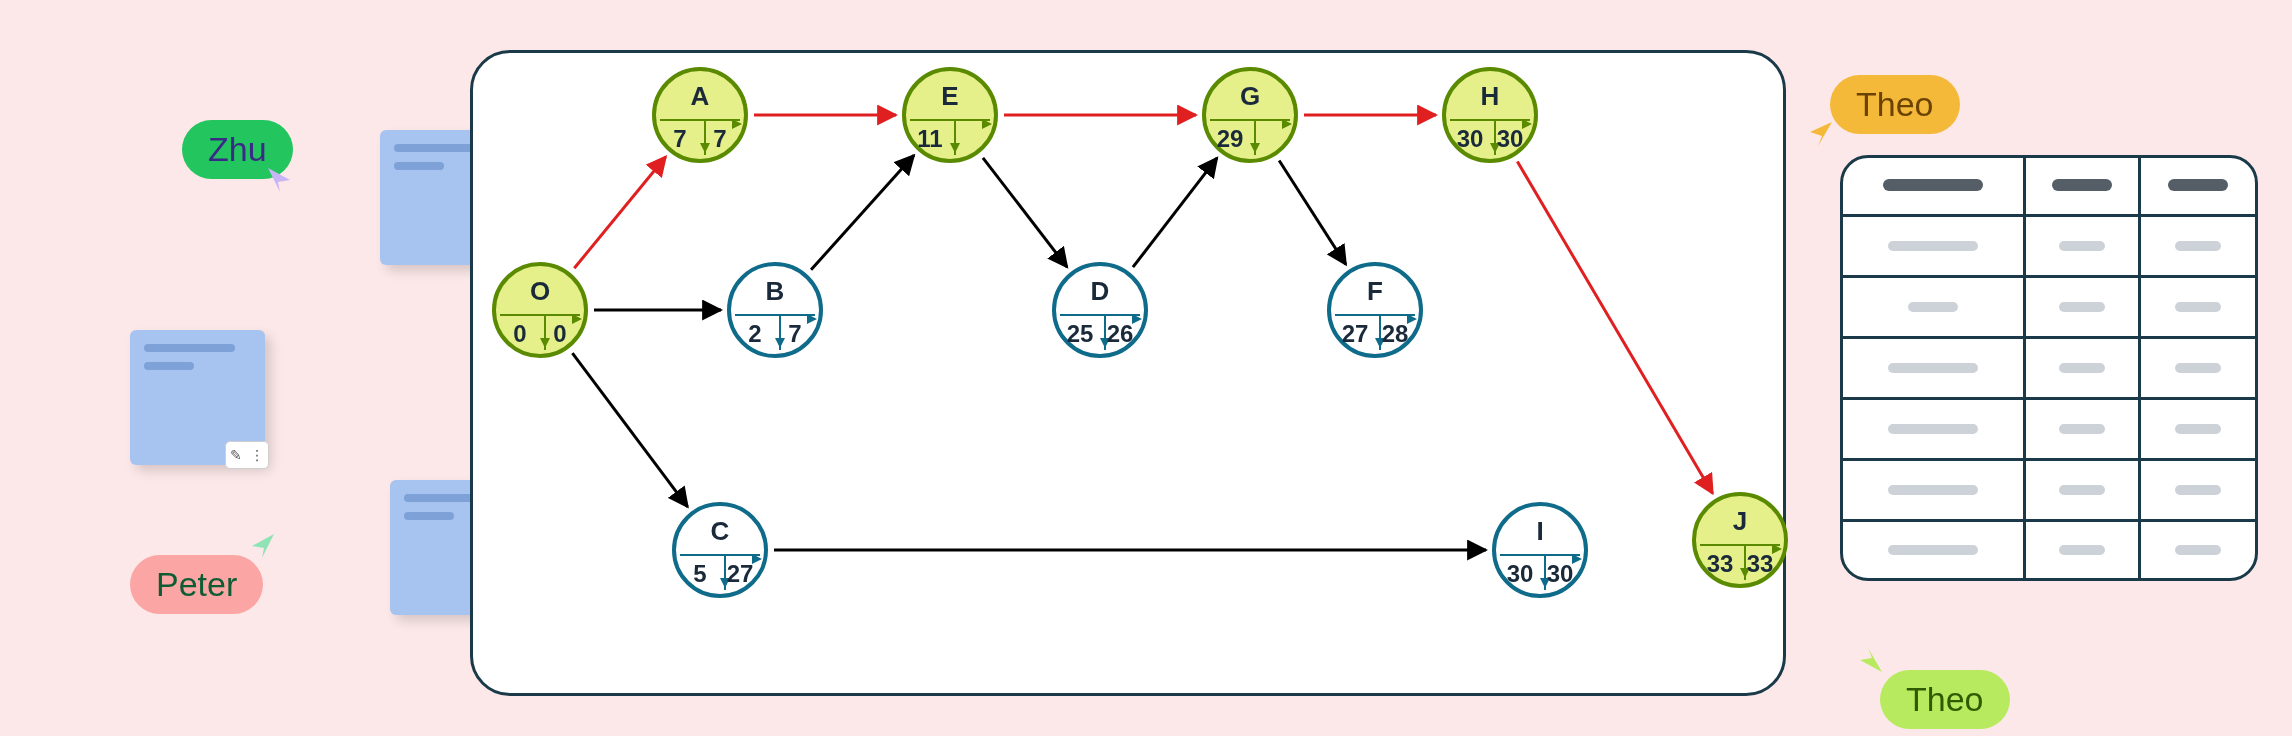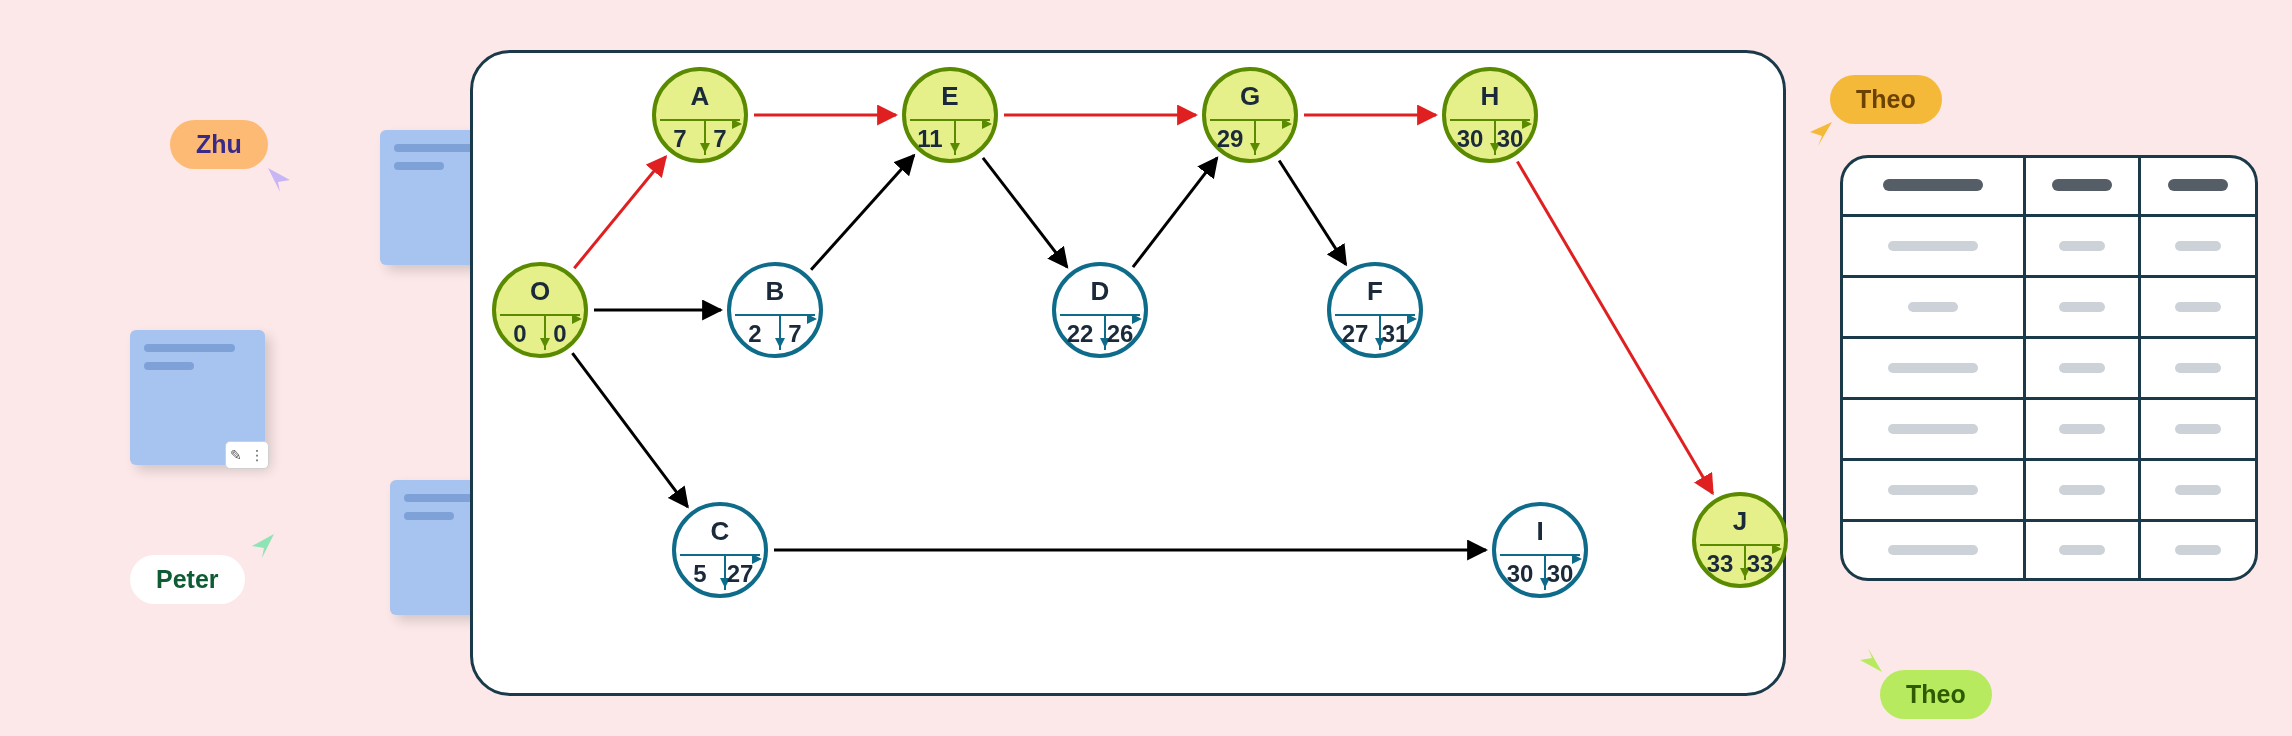--- a/index.html
+++ b/index.html
@@ -21,22 +21,22 @@
     background: #ffffff;
     border: 3px solid #1a3a4a;
     border-radius: 40px;
   }
 
   
   .user-tag {
     position: absolute;
     padding: 10px 26px;
     border-radius: 999px;
-    font-size: 25px;
-    font-weight: 700;
+    font-size: 34px;
+    font-weight: 400;
   }
   .cursor-svg { position:absolute; }
 
   
   .sticky {
     position: absolute;
     width: 135px;
     height: 135px;
     background: #a7c3ef;
     border-radius: 6px;
@@ -155,28 +155,28 @@
 
   svg.edges {
     position: absolute;
     left: 0; top: 0;
     pointer-events: none;
   }
 </style>
 </head>
 <body>
 
-<div class="user-tag" style="left: 170px; top: 120px; background: #fdba74; color: rgb(58, 42, 136);">
+<div class="user-tag" style="left: 182px; top: 120px; background: #22c55e; color: rgb(58, 42, 136);">
   <span>Zhu</span>
 </div>
 <svg class="cursor-svg" style="left:268px; top:168px;" width="26" height="26">
   <polygon points="0,0 22,12 10,14 12,24" fill="#c8b5f5"></polygon>
 </svg>
 
-<div class="user-tag" style="left: 130px; top: 555px; background: #ffffff; color: rgb(13, 92, 52);">
+<div class="user-tag" style="left: 130px; top: 555px; background: #fca5a5; color: rgb(13, 92, 52);">
   <span>Peter</span>
 </div>
 <svg class="cursor-svg" style="left:250px; top:534px;" width="26" height="26">
   <polygon points="24,0 2,12 14,14 12,24" fill="#8fe3b4"></polygon>
 </svg>
 
 <div class="user-tag" style="left: 1830px; top: 75px; background: rgb(245, 185, 58); color: rgb(107, 66, 0);">
   <span>Theo</span>
 </div>
 <svg class="cursor-svg" style="left:1808px; top:122px;" width="26" height="26">
@@ -303,21 +303,21 @@
     <div class="node" style="left: 1052px; top: 262px; border: 4px solid rgb(14, 107, 138);">
       <div class="label">D</div>
       <div class="hline" style="background: rgb(14, 107, 138);"></div>
       <div class="arrow-right"><svg width="10" height="10">
           <polygon points="0,0 10,5 0,10" fill="#0e6b8a"></polygon>
         </svg></div>
       <div class="vline" style="background: rgb(14, 107, 138);"></div>
       <div class="arrow-down"><svg width="10" height="10">
           <polygon points="0,0 10,0 5,10" fill="#0e6b8a"></polygon>
         </svg></div>
-      <div class="es">22</div>
+      <div class="es">25</div>
       <div class="lf">26</div>
     </div>
     <div class="node critical" style="left: 1202px; top: 67px; border: 4px solid rgb(90, 138, 0);">
       <div class="label">G</div>
       <div class="hline" style="background: rgb(90, 138, 0);"></div>
       <div class="arrow-right"><svg width="10" height="10">
           <polygon points="0,0 10,5 0,10" fill="#5a8a00"></polygon>
         </svg></div>
       <div class="vline" style="background: rgb(90, 138, 0);"></div>
       <div class="arrow-down"><svg width="10" height="10">
@@ -330,21 +330,21 @@
       <div class="label">F</div>
       <div class="hline" style="background: rgb(14, 107, 138);"></div>
       <div class="arrow-right"><svg width="10" height="10">
           <polygon points="0,0 10,5 0,10" fill="#0e6b8a"></polygon>
         </svg></div>
       <div class="vline" style="background: rgb(14, 107, 138);"></div>
       <div class="arrow-down"><svg width="10" height="10">
           <polygon points="0,0 10,0 5,10" fill="#0e6b8a"></polygon>
         </svg></div>
       <div class="es">27</div>
-      <div class="lf">31</div>
+      <div class="lf">28</div>
     </div>
     <div class="node critical" style="left: 1442px; top: 67px; border: 4px solid rgb(90, 138, 0);">
       <div class="label">H</div>
       <div class="hline" style="background: rgb(90, 138, 0);"></div>
       <div class="arrow-right"><svg width="10" height="10">
           <polygon points="0,0 10,5 0,10" fill="#5a8a00"></polygon>
         </svg></div>
       <div class="vline" style="background: rgb(90, 138, 0);"></div>
       <div class="arrow-down"><svg width="10" height="10">
           <polygon points="0,0 10,0 5,10" fill="#5a8a00"></polygon>

